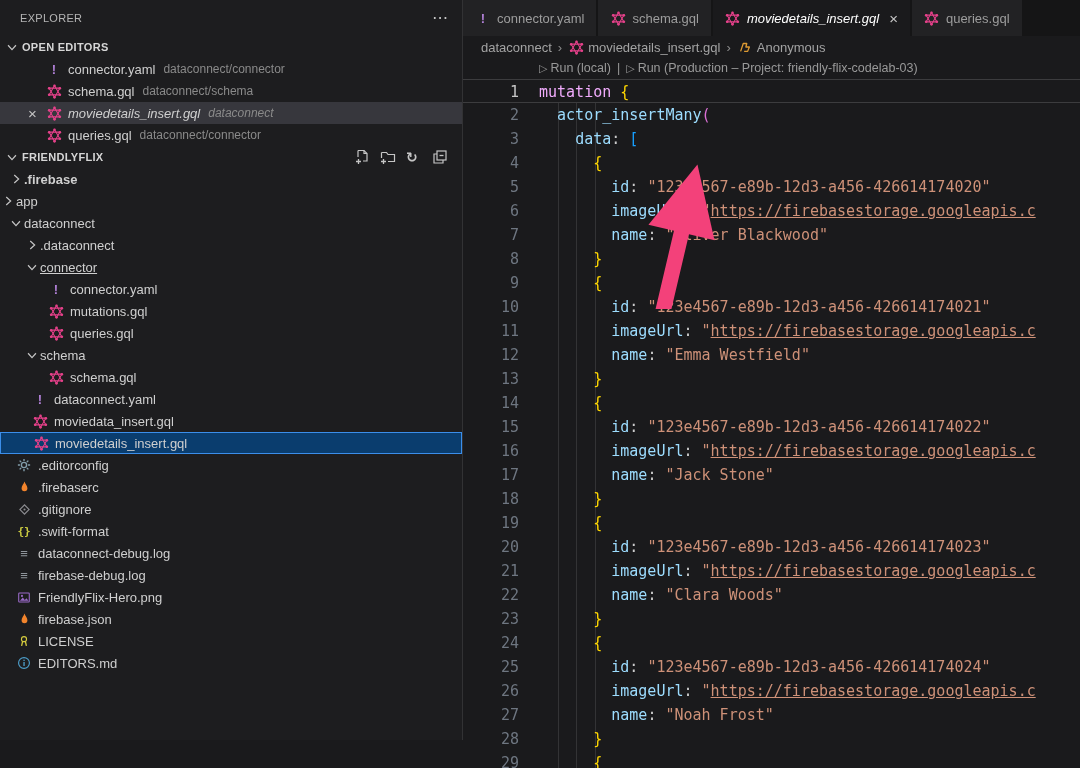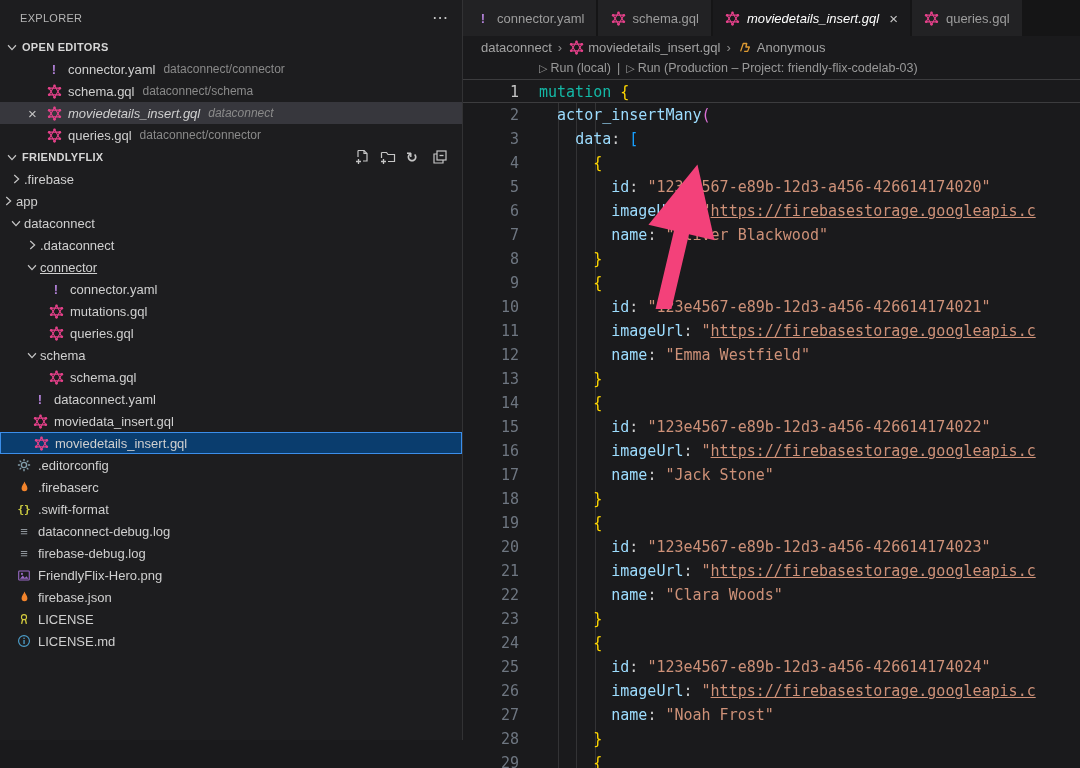--- a/index.html
+++ b/index.html
@@ -50,21 +50,21 @@
   .codelens { height:21px; line-height:21px; padding-left:76px; color:#999; font-size:12.5px;
               font-family:"Liberation Sans","DejaVu Sans",sans-serif; white-space:nowrap; }
   .codelens a { color:#999; cursor:pointer; }
   .codelens .sep { margin:0 6px; }
   .play { display:inline-block; margin-right:3px; font-size:11px; }
   .code-line { display:flex; height:24px; line-height:24px; white-space:pre; position:relative; }
   .gutter { width:56px; min-width:56px; text-align:right; color:#6e7681; user-select:none; }
   .ltext { padding-left:20px; }
   .code-line.current { border-top:1px solid #3c3c3e; border-bottom:1px solid #3c3c3e; }
   .code-line.current .gutter { color:#c6c6c6; }
-  .t-kw{color:#14b8a6;} .t-id{color:#9cdcfe;} .t-b1{color:#ffd700;} .t-b2{color:#da70d6;}
+  .t-kw{color:#f0abfc;} .t-id{color:#9cdcfe;} .t-b1{color:#ffd700;} .t-b2{color:#da70d6;}
   .t-b3{color:#179fff;} .t-str{color:#ce9178;} .t-lnk{color:#ce9178;text-decoration:underline;}
   .t-pl{color:#cccccc;}
   .indent-guides { position:absolute; top:45px; bottom:0; left:0; pointer-events:none; }
   .iguide { position:absolute; top:0; bottom:0; width:1px; background:#333335; }
   .arrow-overlay { position:absolute; inset:0; pointer-events:none; z-index:50; }
 </style>
 </head>
 <body>
 
 <div class="app">
@@ -177,21 +177,21 @@
             </svg></span>
           <span class="icon"><span style="color:#c5c5c5;font-size:14px">↻</span></span>
           <span class="icon"><svg width="16" height="16" viewBox="0 0 16 16">
               <rect x="5" y="2" width="9" height="9" fill="none" stroke="#c5c5c5" stroke-width="1.2"></rect>
               <path d="M5 5H2v9h9v-3" fill="none" stroke="#c5c5c5" stroke-width="1.2"></path>
               <path d="M7.5 6.5h4" stroke="#c5c5c5" stroke-width="1.3"></path>
             </svg></span>
         </span>
     </div>
     <div id="file-tree">
-        <div class="row" style="padding-left: 8px;">
+        <div class="row" style="padding-left: 8px; font-weight: bold;">
           <span class="chev">
             <svg width="14" height="14" viewBox="0 0 16 16">
               <path d="M6 3.5 11 8 6 12.5" fill="none" stroke="#c5c5c5" stroke-width="1.4"></path>
             </svg>
           </span>
           <span class="label">.firebase</span>
         </div>
         <div class="row" style="padding-left: 0;">
           <span class="chev">
             <svg width="14" height="14" viewBox="0 0 16 16">
@@ -350,20 +350,29 @@
           </span>
           <span class="label">.editorconfig</span>
         </div>
         <div class="row" style="padding-left: 16px;">
           <span class="icon">
             <svg width="13" height="14" viewBox="0 0 16 16">
               <path d="M8 1.2C7.2 4 4.4 6.2 4.4 9.6a3.6 3.6 0 0 0 7.2 0C11.6 6.2 8.8 4 8 1.2Z" fill="#f2842c"></path>
             </svg>
           </span>
           <span class="label">.firebaserc</span>
+        </div>
+        <div class="row" style="padding-left: 16px;">
+          <span class="icon">
+            <svg width="13" height="13" viewBox="0 0 16 16">
+              <rect x="4" y="4" width="8" height="8" transform="rotate(45 8 8)" fill="none" stroke="#8b8b8f" stroke-width="1.4"></rect>
+              <circle cx="8" cy="8" r="1.3" fill="#8b8b8f"></circle>
+            </svg>
+          </span>
+          <span class="label">.gitignore</span>
         </div>
         <div class="row" style="padding-left: 16px;">
           <span class="icon">
             <span style="color:#cbcb41;font-family:'DejaVu Sans Mono',monospace;font-size:11px;font-weight:bold">{}</span>
           </span>
           <span class="label">.swift-format</span>
         </div>
         <div class="row" style="padding-left: 16px;">
           <span class="icon">
             <span style="color:#8f959b;font-size:13px">≡</span>
@@ -404,21 +413,21 @@
           <span class="label">LICENSE</span>
         </div>
         <div class="row" style="padding-left: 16px;">
           <span class="icon">
             <svg width="14" height="14" viewBox="0 0 16 16">
               <circle cx="8" cy="8" r="6.2" fill="none" stroke="#4d9fcb" stroke-width="1.3"></circle>
               <rect x="7.3" y="6.8" width="1.5" height="4.6" fill="#4d9fcb"></rect>
               <rect x="7.3" y="4.2" width="1.5" height="1.5" fill="#4d9fcb"></rect>
             </svg>
           </span>
-          <span class="label">LICENSE.md</span>
+          <span class="label">EDITORS.md</span>
         </div>
       </div>
   </div>
 
   <div class="editor-col">
     <div class="tabbar" id="tabbar">
         <div class="tab">
           <span class="icon">
             <span style="color:#b180d7;font-weight:bold;font-size:13px">!</span>
           </span>

